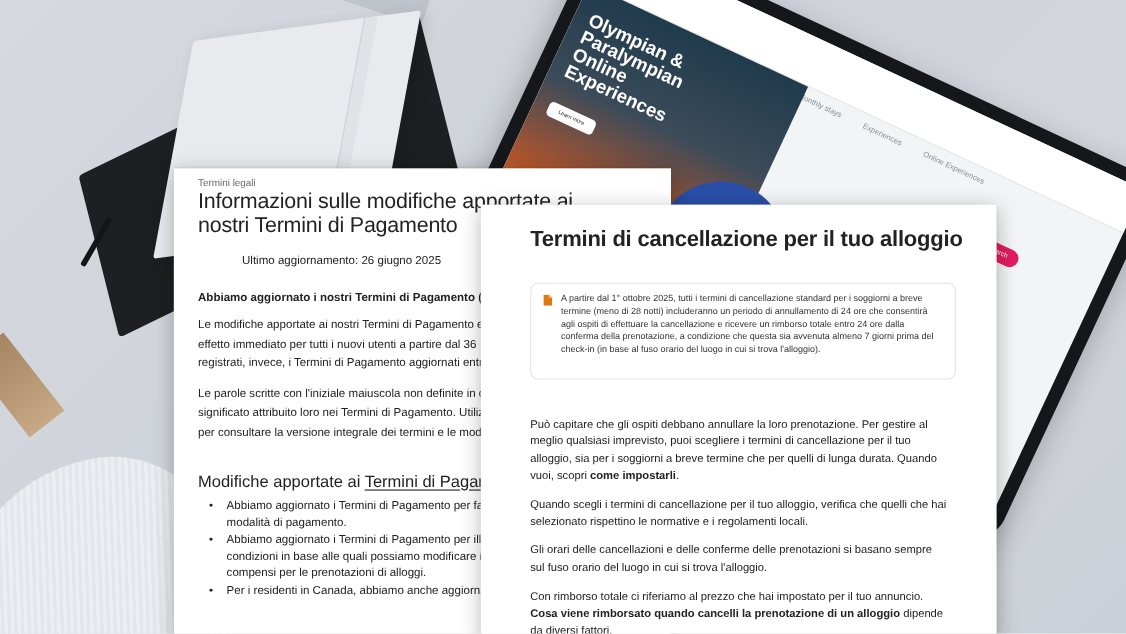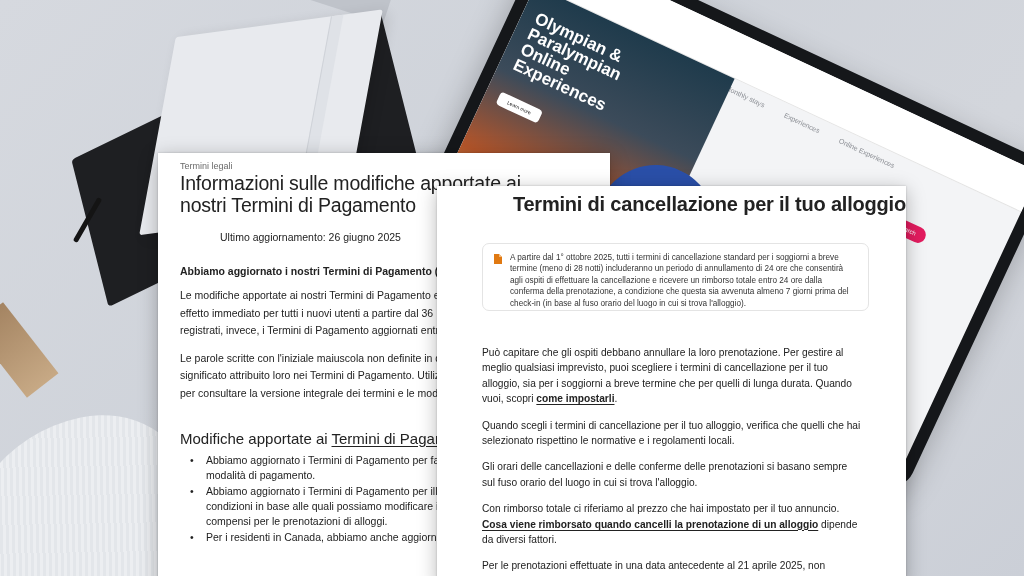--- a/index.html
+++ b/index.html
@@ -174,42 +174,42 @@
       font-size: 10.5px; line-height: 15px; color: #222;
       list-style: none;
     }
     .bullets li { position: relative; white-space: nowrap; margin-bottom: 1px; }
     .bullets li::before {
       content: "\2022"; position: absolute; left: -16px; top: 0; color: #222;
     }
 
     .page-title-right {
       font-size: 20px; color: #222; letter-spacing: -0.2px;
-      margin-top: 2px; line-height: 24px; text-align: right;
+      margin-top: 16px; line-height: 24px;
     }
     .notice {
       margin-top: 27px; margin-left: 0;
-      width: 387px; height: 68px;
+      width: 387px; height: 88px;
       border: 1px solid #e4e4e4; border-radius: 7px;
       padding: 8px 12px 0 11px;
       display: flex; gap: 8px;
     }
     .notice-icon {
       flex: none; width: 8px; height: 10px; margin-top: 2px;
     }
     .notice-text {
       font-size: 8.2px; line-height: 11.4px; color: #333;
     }
     .body-right { margin-top: 34px; width: 380px; }
     .body-right .p {
       font-size: 10.2px; line-height: 15.4px; color: #222;
       margin-bottom: 11px;
     }
     .link {
-      color: #222; font-weight: bold; text-decoration: underline;
+      color: #222; font-weight: bold; 
       text-underline-offset: 2px;
     }
   </style>
 </head>
 <body>
 
 <div class="bg">
   <div class="top-object"></div>
 
   <div class="notebook">

